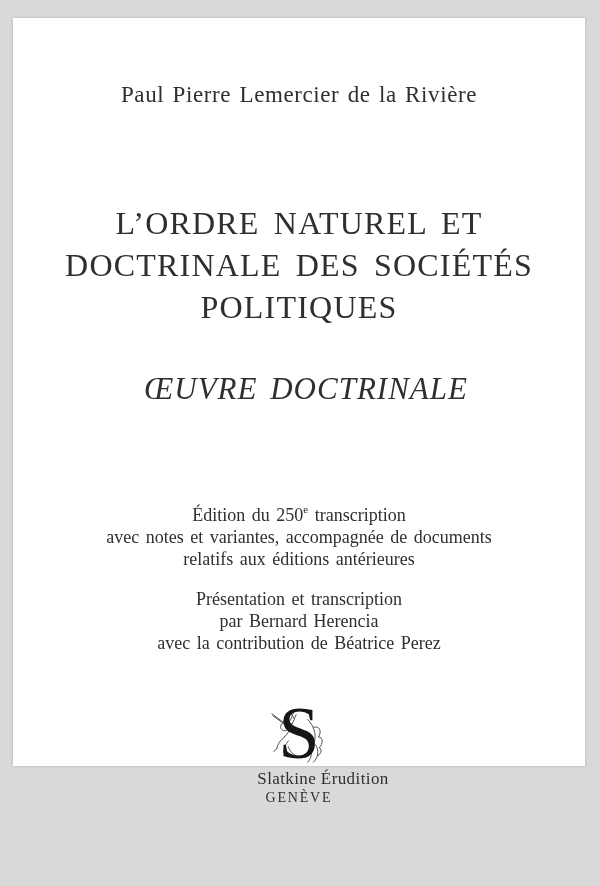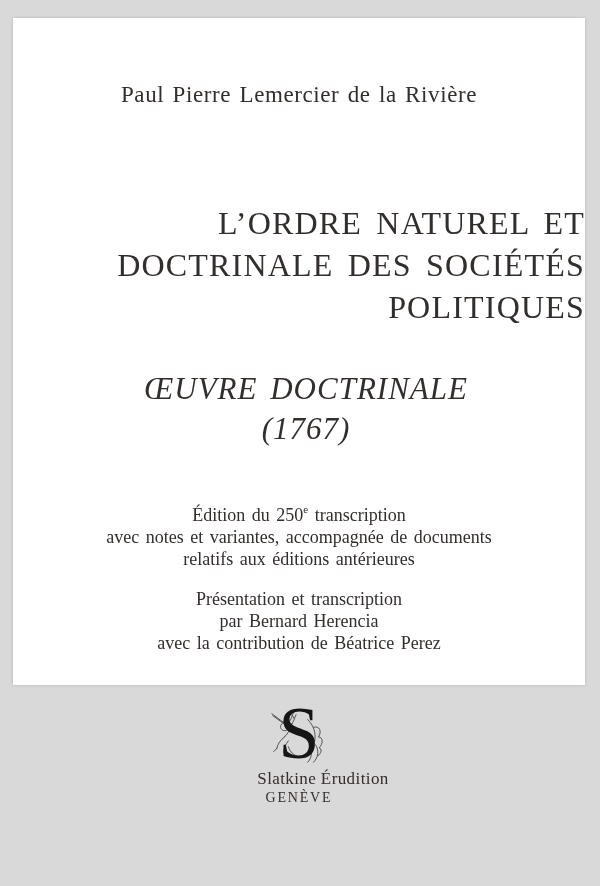--- a/index.html
+++ b/index.html
@@ -10,33 +10,33 @@
     --line-art:#4d4d4d;
   }
   *{box-sizing:border-box;}
   html,body{margin:0;padding:0;}
   body{
     width:600px;height:886px;position:relative;overflow:hidden;
     background:var(--outer-bg);
     font-family:"Liberation Serif", serif;
   }
   .page{
-    position:absolute;left:13px;top:18px;width:572px;height:667px;
+    position:absolute;left:13px;top:18px;width:572px;height:748px;
     background:var(--page-bg);
     box-shadow:0 0 3px rgba(0,0,0,.18);
     text-decoration:underline;
   }
   .center{
     position:absolute;left:0;width:100%;text-align:center;color:var(--text);
   }
   .author{
     top:63px;font-size:23px;letter-spacing:.6px;word-spacing:2px;line-height:28px;
   }
   .main-title{
-    top:184px;font-size:32px;line-height:42px;letter-spacing:1.2px;word-spacing:5px;text-align:right;
+    top:184px;font-size:32px;line-height:42px;letter-spacing:1.2px;word-spacing:5px;
   }
   .work-title{
     top:351px;font-size:31px;line-height:40px;font-style:italic;letter-spacing:1px;word-spacing:4px;padding-left:14px;
   }
   .edition-note{
     top:486px;font-size:18px;line-height:22px;word-spacing:2px;
   }
   .edition-note sup{
     font-size:11px;position:relative;top:-1px;vertical-align:super;line-height:0;
   }
@@ -63,21 +63,20 @@
   <div class="center author">Paul Pierre Lemercier de la Rivière</div>
 
   <div class="center main-title">
     <div>L’ORDRE NATUREL ET</div>
     <div>DOCTRINALE DES SOCIÉTÉS</div>
     <div>POLITIQUES</div>
   </div>
 
   <div class="center work-title">
     <div>ŒUVRE DOCTRINALE</div>
-    <div>(1767)</div>
   </div>
 
   <div class="center edition-note">
     <div><span>Édition du 250</span><sup>e</sup><span> transcription</span></div>
     <div>avec notes et variantes, accompagnée de documents</div>
     <div>relatifs aux éditions antérieures</div>
   </div>
 
   <div class="center credits">
     <div>Présentation et transcription</div>

